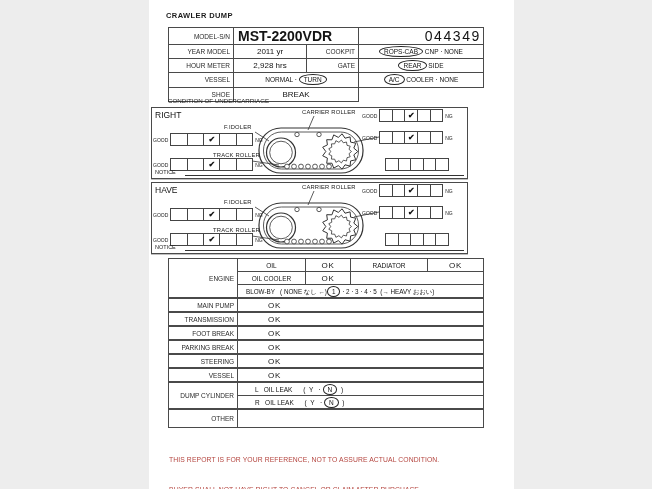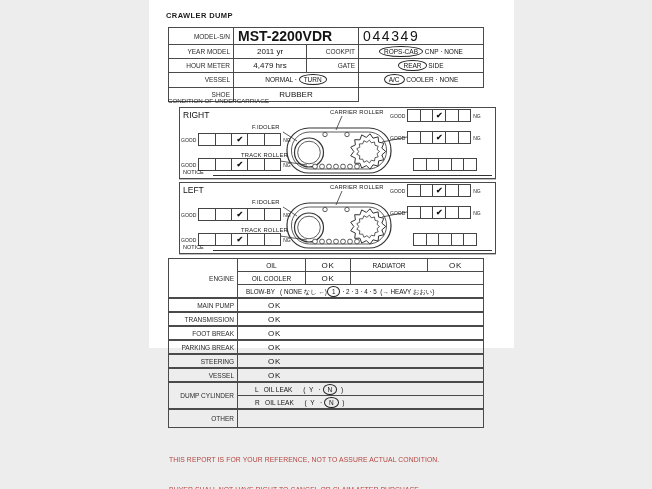--- a/index.html
+++ b/index.html
@@ -1,39 +1,39 @@
 <!DOCTYPE html>
 <html><head>
 <meta charset="utf-8">
 <style>
   html,body{margin:0;padding:0;}
   body{width:652px;height:489px;background:#ededed;font-family:"Liberation Sans",sans-serif;overflow:hidden;}
   #stage{position:relative;width:652px;height:489px;}
-  #sheet{position:absolute;left:149px;top:0;width:365px;height:348px;background:#ffffff;}
+  #sheet{position:absolute;left:149px;top:0;width:365px;height:489px;background:#ffffff;}
 
   .doc-title{position:absolute;left:17px;top:11px;font-size:7.5px;font-weight:bold;letter-spacing:.4px;color:#1b1b1b;}
   .sub-head{position:absolute;left:19px;top:97px;font-size:6.2px;color:#222;}
 
   table{border-collapse:collapse;table-layout:fixed;}
   td{border:1px solid #4a4a4a;padding:0 2px;font-size:6.5px;color:#141414;overflow:hidden;white-space:pre;}
   .lbl{text-align:right;padding-right:3px;color:#2a2a2a;}
   .ctr{text-align:center;}
   .big{font-size:14px;padding-left:4px;}
   .bold{font-weight:bold;}
-  .serial{letter-spacing:1.6px;}
+  .serial{letter-spacing:1.6px;text-align:right;}
   .val{font-size:8px;}
   .noborder{border:none;}
 
   .spec-table{position:absolute;left:19px;top:27px;width:315px;}
   .spec-table td{height:13.2px;}
 
   .circle{display:inline-block;border:1px solid #242424;border-radius:50%;padding:0 4px;line-height:9px;}
 
   
-  .uc{position:absolute;left:30px;width:315px;height:70px;border:1px solid #4a4a4a;box-shadow:0 1px 0 rgba(0,0,0,.25);}
+  .uc{position:absolute;left:2px;width:315px;height:70px;border:1px solid #4a4a4a;box-shadow:0 1px 0 rgba(0,0,0,.25);}
   .uc-right{top:107px;} .uc-left{top:182px;}
   .uc .side{position:absolute;left:3px;top:2px;font-size:8.5px;color:#111;}
   .uc .plab{position:absolute;font-size:5.8px;color:#222;letter-spacing:.2px;}
   .lab-carrier{left:150px;top:1px;} .lab-idler{left:72px;top:16px;} .lab-track{left:61px;top:44px;}
   .uc .notice{position:absolute;left:3px;top:61px;font-size:5.5px;color:#222;}
   .uc .notice-line{position:absolute;left:33px;right:3px;top:67px;border-top:1px solid #333;}
   .strip{position:absolute;display:flex;align-items:center;gap:2px;font-size:5px;color:#222;}
   .cells{display:flex;border:1px solid #444;height:11px;background:#fff;}
   .cell{width:15.4px;border-right:1px solid #444;display:flex;align-items:center;justify-content:center;font-size:8px;font-weight:bold;color:#111;}
   .cell:last-child{border-right:none;}
@@ -76,32 +76,32 @@
         <td class="big serial">044349</td>
       </tr>
       <tr>
         <td class="lbl">YEAR MODEL</td>
         <td class="ctr val">2011 yr</td>
         <td class="lbl">COOKPIT</td>
         <td class="ctr"><span class="circle">ROPS-CAB</span> <span>CNP · NONE</span></td>
       </tr>
       <tr>
         <td class="lbl">HOUR METER</td>
-        <td class="ctr val">4,479 hrs</td>
+        <td class="ctr val">2,928 hrs</td>
         <td class="lbl">GATE</td>
         <td class="ctr"><span class="circle">REAR</span> <span>SIDE</span></td>
       </tr>
       <tr>
         <td class="lbl">VESSEL</td>
         <td colspan="2" class="ctr"><span>NORMAL ·</span> <span class="circle">TURN</span></td>
         <td class="ctr"><span class="circle">A/C</span> <span>COOLER · NONE</span></td>
       </tr>
       <tr>
         <td class="lbl">SHOE</td>
-        <td colspan="2" class="ctr val">RUBBER</td>
+        <td colspan="2" class="ctr val">BREAK</td>
         <td class="noborder"></td>
       </tr>
     </tbody>
       </table>
 
     <div class="sub-head">CONDITION OF UNDERCARRIAGE</div>
 
     <div class="uc uc-right">
       <svg width="315" height="70" viewBox="0 0 315 70">
         <rect x="107" y="20" width="104" height="45" rx="22" ry="22" fill="none" stroke="#333" stroke-width="1.2"></rect>
@@ -208,21 +208,21 @@
             <circle cx="170" cy="58.5" r="2.4"></circle>
             <circle cx="177" cy="58.5" r="2.4"></circle>
           </g>
         <g stroke="#333" stroke-width="0.8">
           <line x1="162" y1="8" x2="156" y2="22"></line>
           <line x1="103" y1="24" x2="117" y2="33"></line>
           <line x1="100" y1="53" x2="127" y2="57"></line>
           <line x1="202" y1="34" x2="232" y2="28"></line>
         </g>
       </svg>
-      <div class="side">LEFT</div>
+      <div class="side">HAVE</div>
       <div class="plab lab-carrier">CARRIER ROLLER</div>
       <div class="plab lab-idler">F.IDOLER</div>
       <div class="plab lab-track">TRACK ROLLER</div>
       <div class="strip strip-r s-carrier">
           <span>GOOD</span>
           <div class="cells">
             <div class="cell"></div>
             <div class="cell"></div>
             <div class="cell">✔</div>
             <div class="cell"></div>

